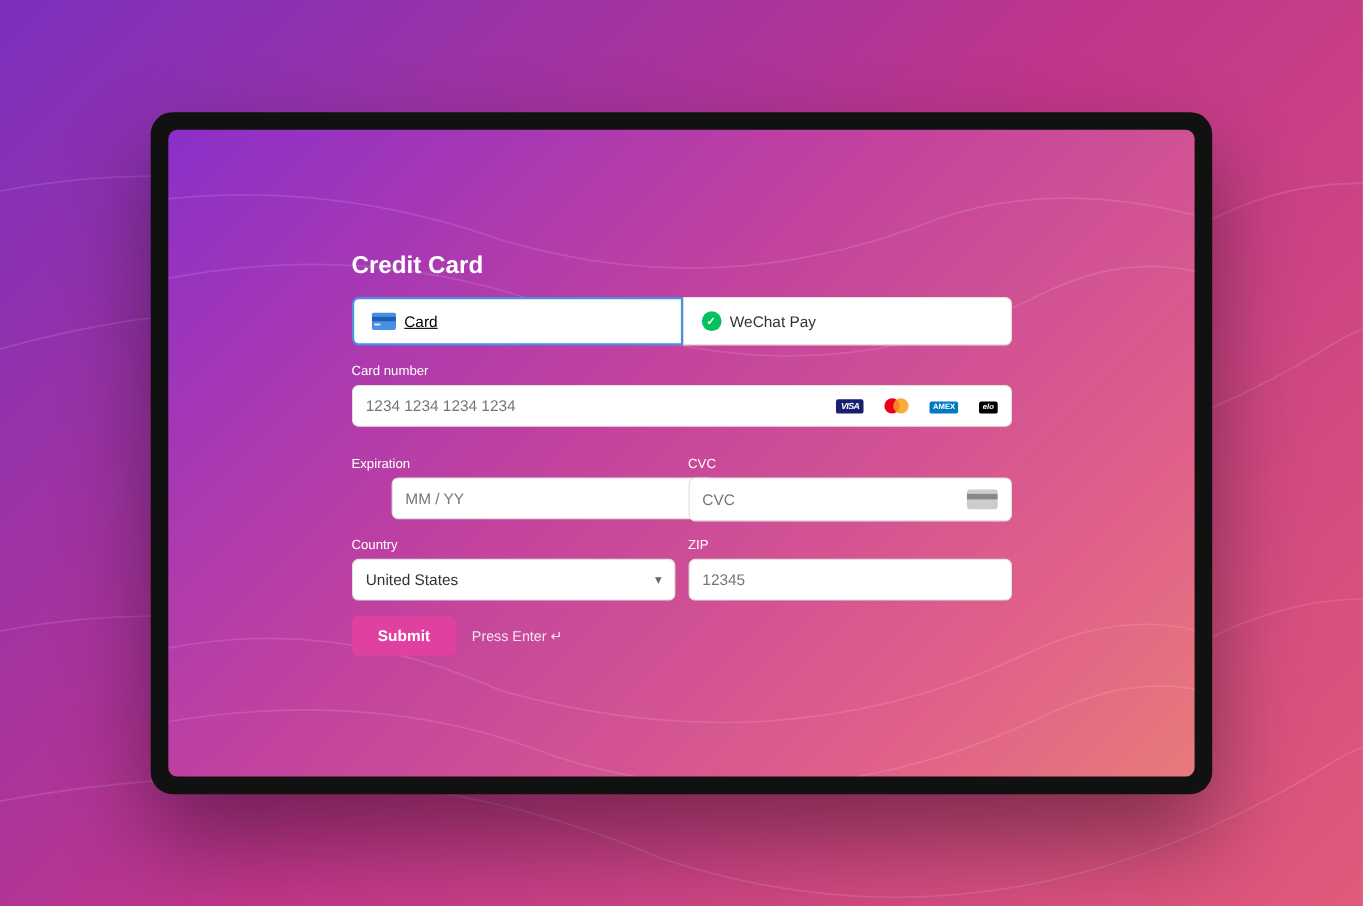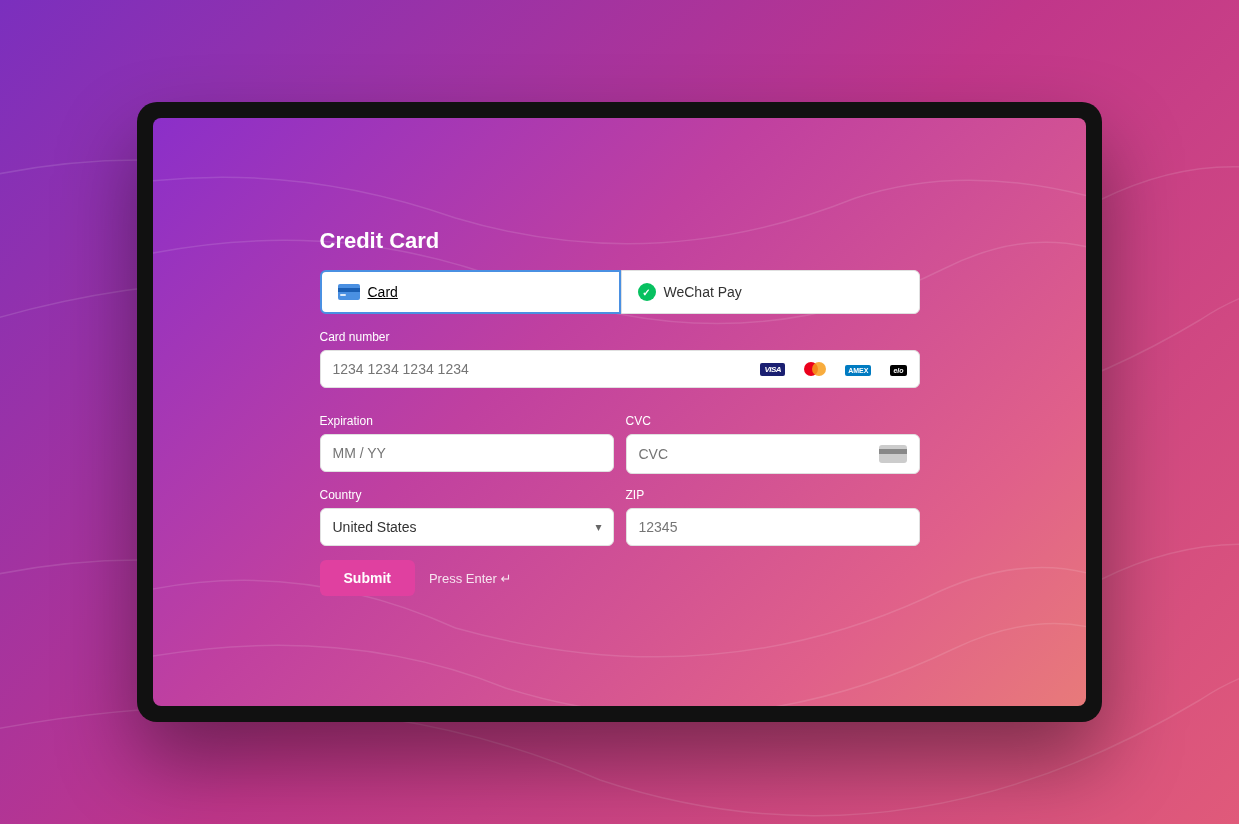--- a/index.html
+++ b/index.html
@@ -230,20 +230,21 @@
 
     .expiry-input, .cvc-input {
       background: white;
       border: 1px solid #e0e0e0;
       border-radius: 6px;
       padding: 10px 12px;
       font-size: 14px;
       color: #0369a1;
       outline: none;
       width: 100%;
+      margin-left: 36px;
     }
 
     .cvc-wrapper {
       position: relative;
       display: flex;
       align-items: center;
       background: white;
       border: 1px solid #e0e0e0;
       border-radius: 6px;
       padding: 10px 12px;

